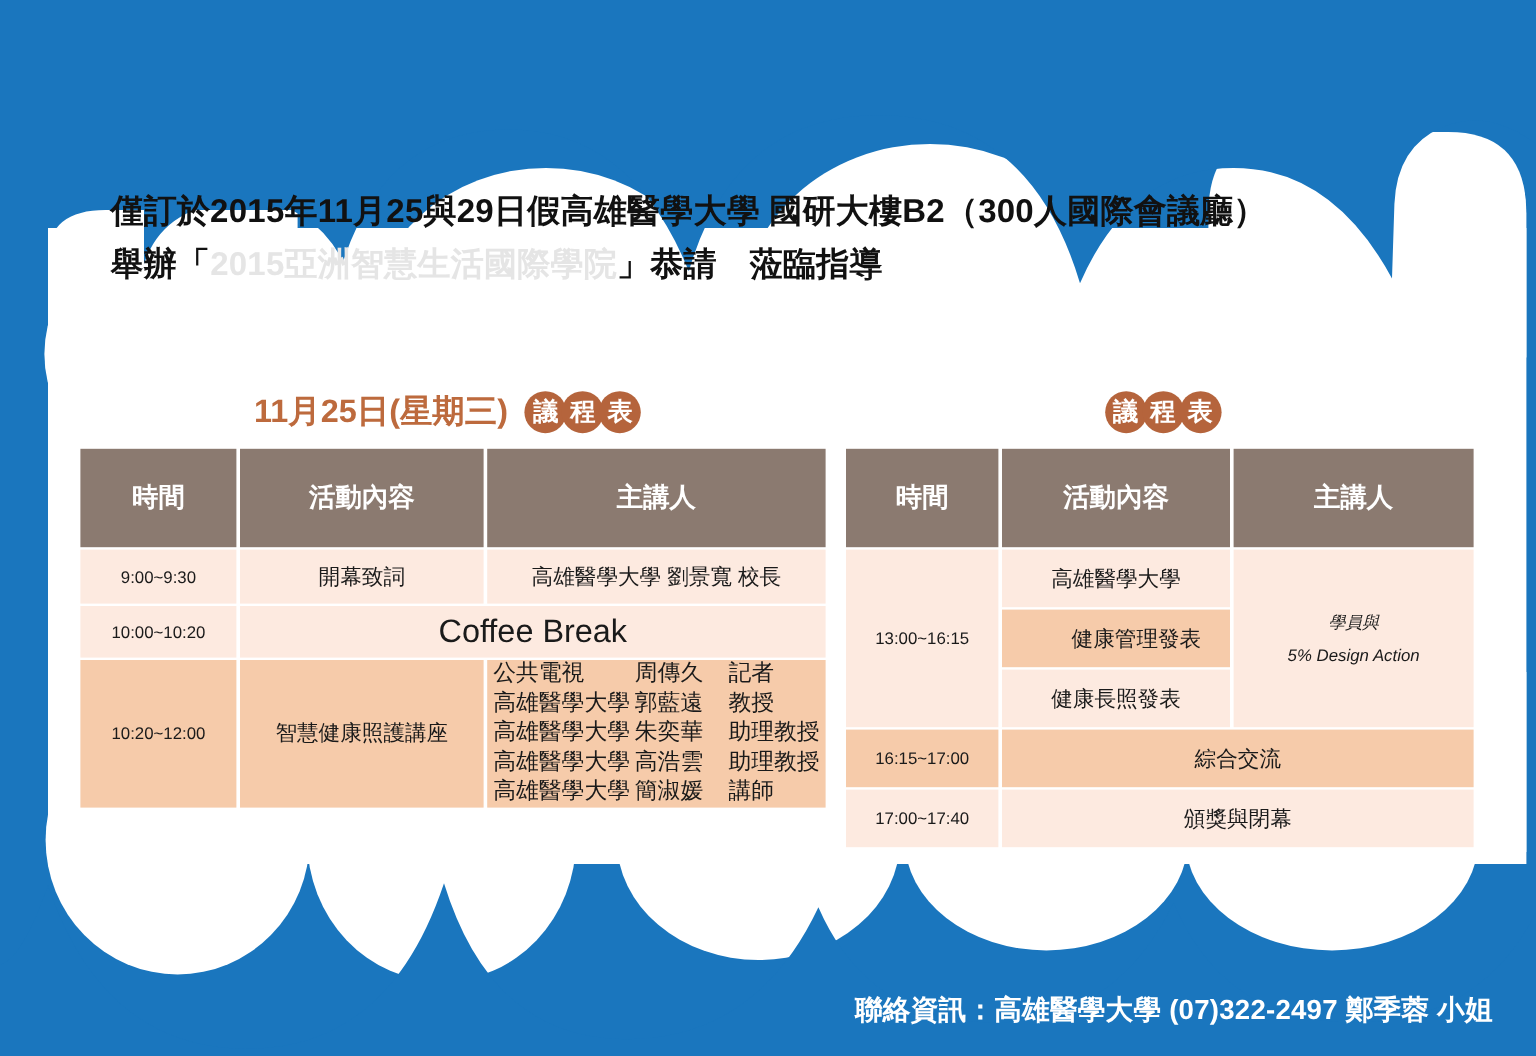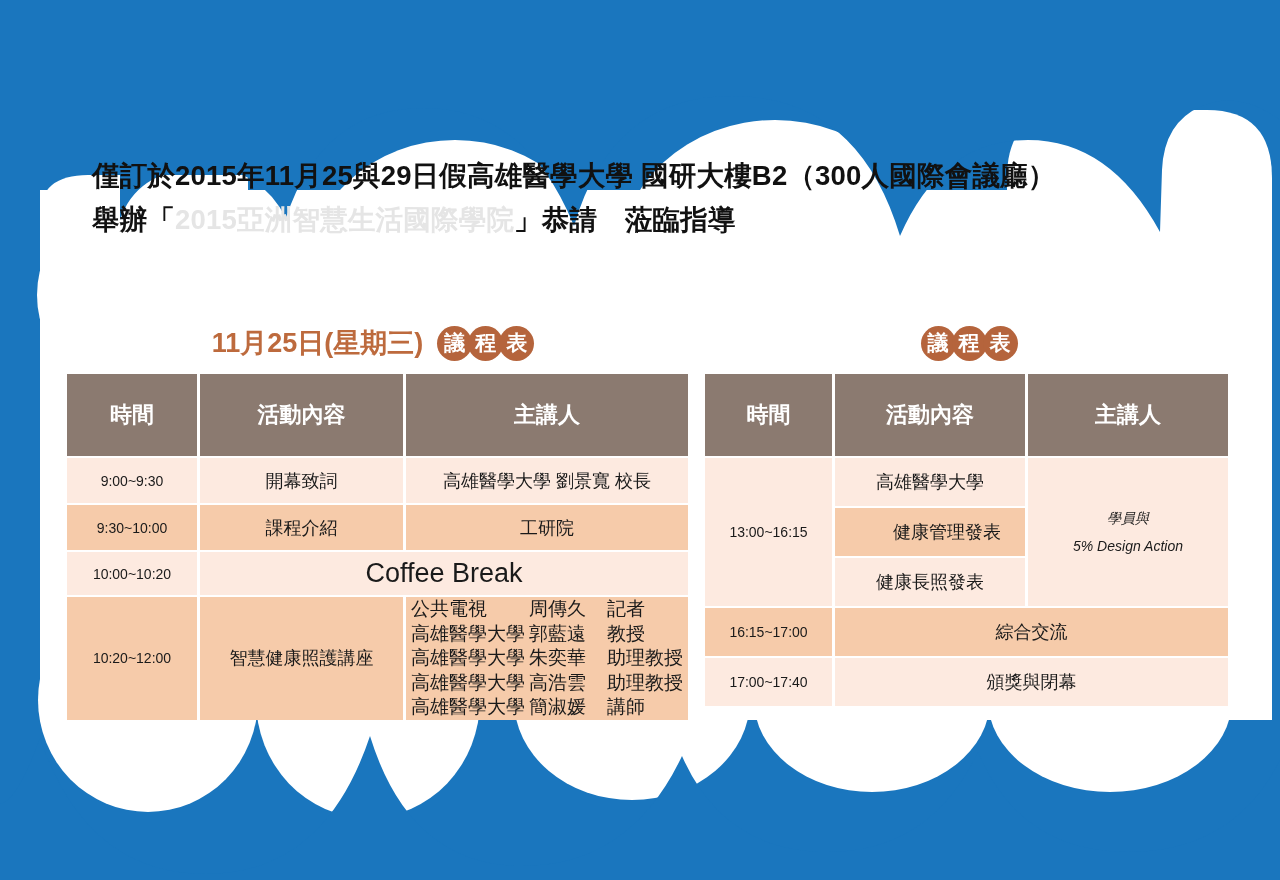--- a/index.html
+++ b/index.html
@@ -236,25 +236,20 @@
             <th>時間</th>
             <th>活動內容</th>
             <th>主講人</th>
           </tr>
         </thead>
         <tbody>
           <tr class="row-light h-45">
             <td class="t-time">9:00~9:30</td>
             <td class="t-body">開幕致詞</td>
             <td class="t-body">高雄醫學大學 劉景寬 校長</td>
-          </tr>
-          <tr class="row-dark h-45">
-            <td class="t-time">9:30~10:00</td>
-            <td class="t-body">課程介紹</td>
-            <td class="t-body">工研院</td>
           </tr>
           <tr class="row-light h-43">
             <td class="t-time">10:00~10:20</td>
             <td class="t-en" colspan="2">Coffee Break</td>
           </tr>
           <tr class="row-dark">
             <td class="t-time">10:20~12:00</td>
             <td class="t-body">智慧健康照護講座</td>
             <td>
               <span class="speaker-list">
@@ -313,15 +308,16 @@
             <td class="t-body" colspan="2">綜合交流</td>
           </tr>
           <tr class="row-light h-48">
             <td class="t-time">17:00~17:40</td>
             <td class="t-body" colspan="2">頒獎與閉幕</td>
           </tr>
         </tbody>
       </table>
     </div>
 
+    <div class="contact">聯絡資訊：高雄醫學大學 (07)322-2497  鄭季蓉 小姐</div>
 
   </div>
 </div>
 
 </body></html>

